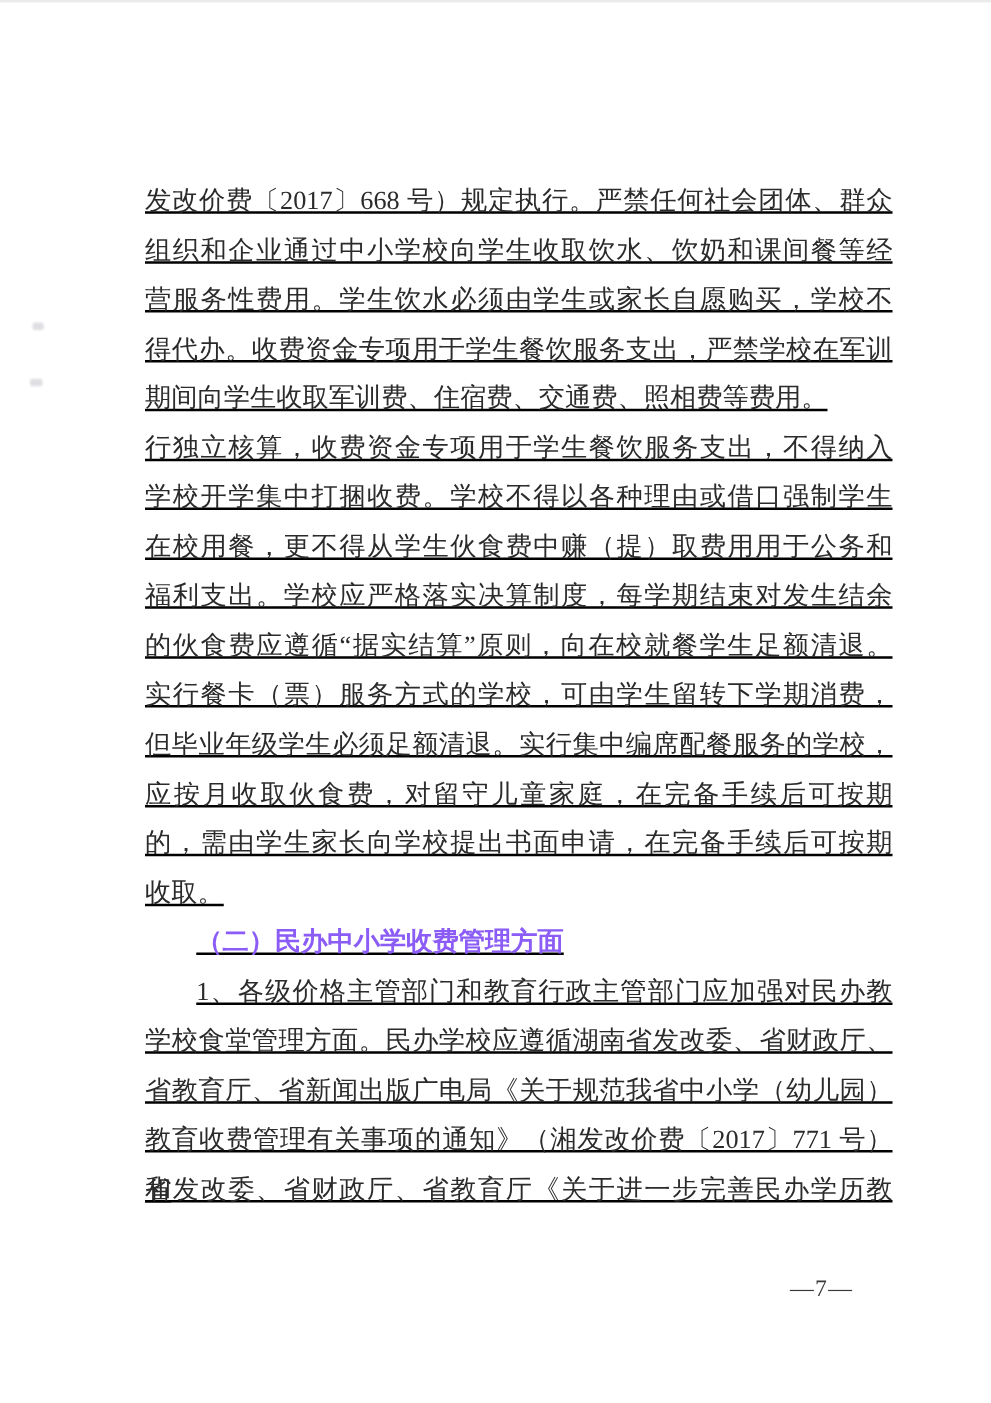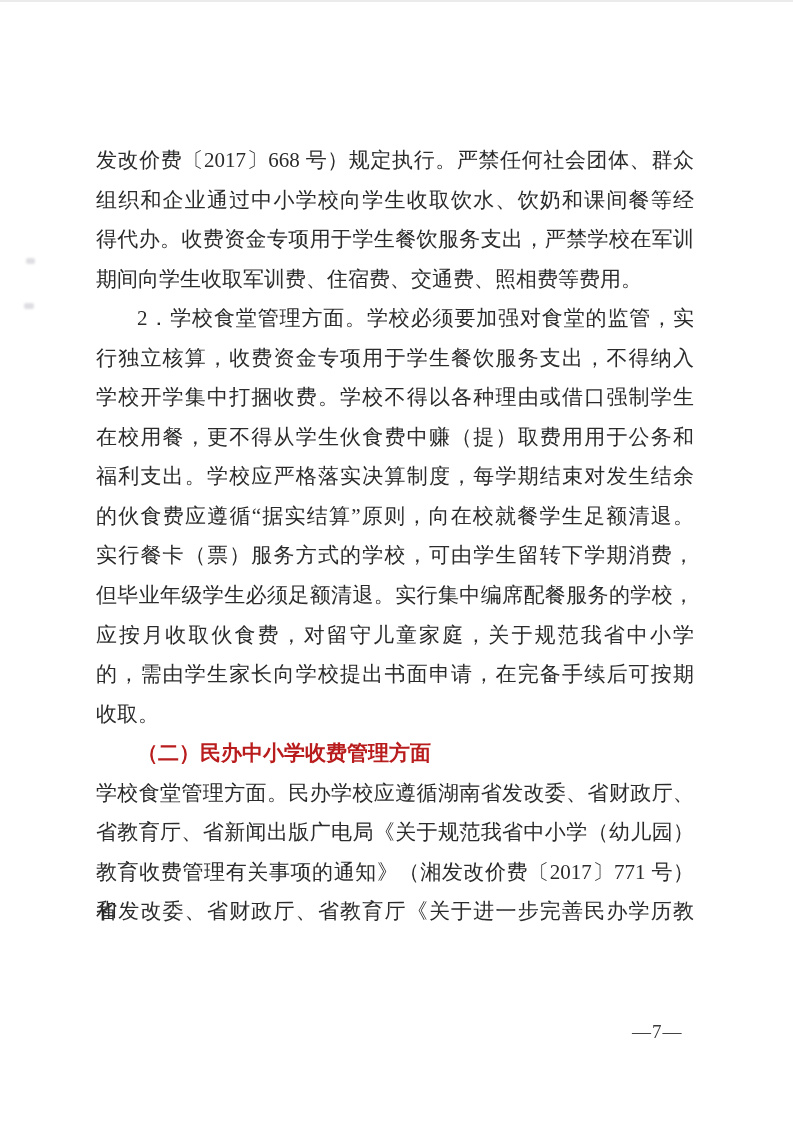--- a/index.html
+++ b/index.html
@@ -26,23 +26,24 @@
     position: absolute;
     background: #dfdfe3;
     filter: blur(1px);
     border-radius: 2px;
   }
   .smudge.s1 { left: 26px; top: 258px; width: 9px;  height: 6px; }
   .smudge.s2 { left: 24px; top: 303px; width: 10px; height: 6px; }
 
   .text-block {
     position: absolute;
-    left: 96px;
+    left: 116px;
     top: 141px;
     width: 598px;
+    text-decoration: underline;
   }
   .line {
     height: 39.55px;
     line-height: 39.55px;
     font-size: 21px;
     color: #2b2b2b;
     text-align: justify;
     text-align-last: justify;
     white-space: normal;
     overflow: visible;
@@ -52,21 +53,21 @@
     text-align-last: left;
   }
   .line.indent {
     text-indent: 41px;
   }
   .line.heading {
     font-weight: bold;
     text-align: left;
     text-align-last: left;
     text-indent: 41px;
-    color: #b91c1c;
+    color: #8b5cf6;
   }
   .page-number {
     position: absolute;
     left: 632px;
     top: 1020px;
     font-size: 19px;
     line-height: 24px;
     color: #3a3a3a;
     letter-spacing: 1px;
     font-family: "Liberation Serif", "DejaVu Serif", serif;
@@ -76,34 +77,35 @@
 <body>
 
 <div class="page">
   <div class="scan-edge"></div>
   <div class="smudge s1"></div>
   <div class="smudge s2"></div>
 
   <div class="text-block">
     <div class="line">发改价费〔2017〕668 号）规定执行。严禁任何社会团体、群众</div>
     <div class="line">组织和企业通过中小学校向学生收取饮水、饮奶和课间餐等经</div>
+    <div class="line">营服务性费用。学生饮水必须由学生或家长自愿购买，学校不</div>
     <div class="line">得代办。收费资金专项用于学生餐饮服务支出，严禁学校在军训</div>
     <div class="line end">期间向学生收取军训费、住宿费、交通费、照相费等费用。</div>
-    <div class="line indent">2．学校食堂管理方面。学校必须要加强对食堂的监管，实</div>
     <div class="line">行独立核算，收费资金专项用于学生餐饮服务支出，不得纳入</div>
     <div class="line">学校开学集中打捆收费。学校不得以各种理由或借口强制学生</div>
     <div class="line">在校用餐，更不得从学生伙食费中赚（提）取费用用于公务和</div>
     <div class="line">福利支出。学校应严格落实决算制度，每学期结束对发生结余</div>
     <div class="line">的伙食费应遵循“据实结算”原则，向在校就餐学生足额清退。</div>
     <div class="line">实行餐卡（票）服务方式的学校，可由学生留转下学期消费，</div>
     <div class="line">但毕业年级学生必须足额清退。实行集中编席配餐服务的学校，</div>
-    <div class="line">应按月收取伙食费，对留守儿童家庭，关于规范我省中小学</div>
+    <div class="line">应按月收取伙食费，对留守儿童家庭，在完备手续后可按期</div>
     <div class="line">的，需由学生家长向学校提出书面申请，在完备手续后可按期</div>
     <div class="line end">收取。</div>
     <div class="line heading">（二）民办中小学收费管理方面</div>
+    <div class="line indent">1、各级价格主管部门和教育行政主管部门应加强对民办教</div>
     <div class="line">学校食堂管理方面。民办学校应遵循湖南省发改委、省财政厅、</div>
     <div class="line">省教育厅、省新闻出版广电局《关于规范我省中小学（幼儿园）</div>
     <div class="line">教育收费管理有关事项的通知》（湘发改价费〔2017〕771 号）和</div>
     <div class="line">省发改委、省财政厅、省教育厅《关于进一步完善民办学历教</div>
   </div>
 
   <div class="page-number">—7—</div>
 </div>
 
 </body></html>

